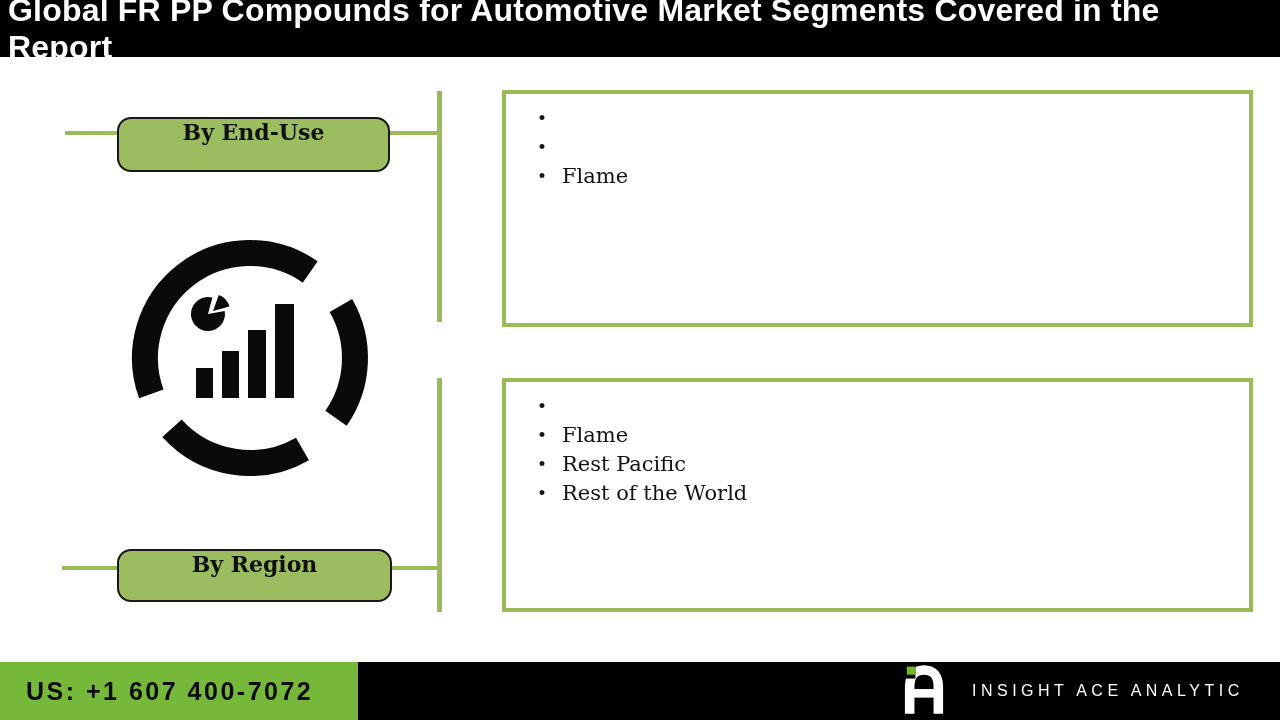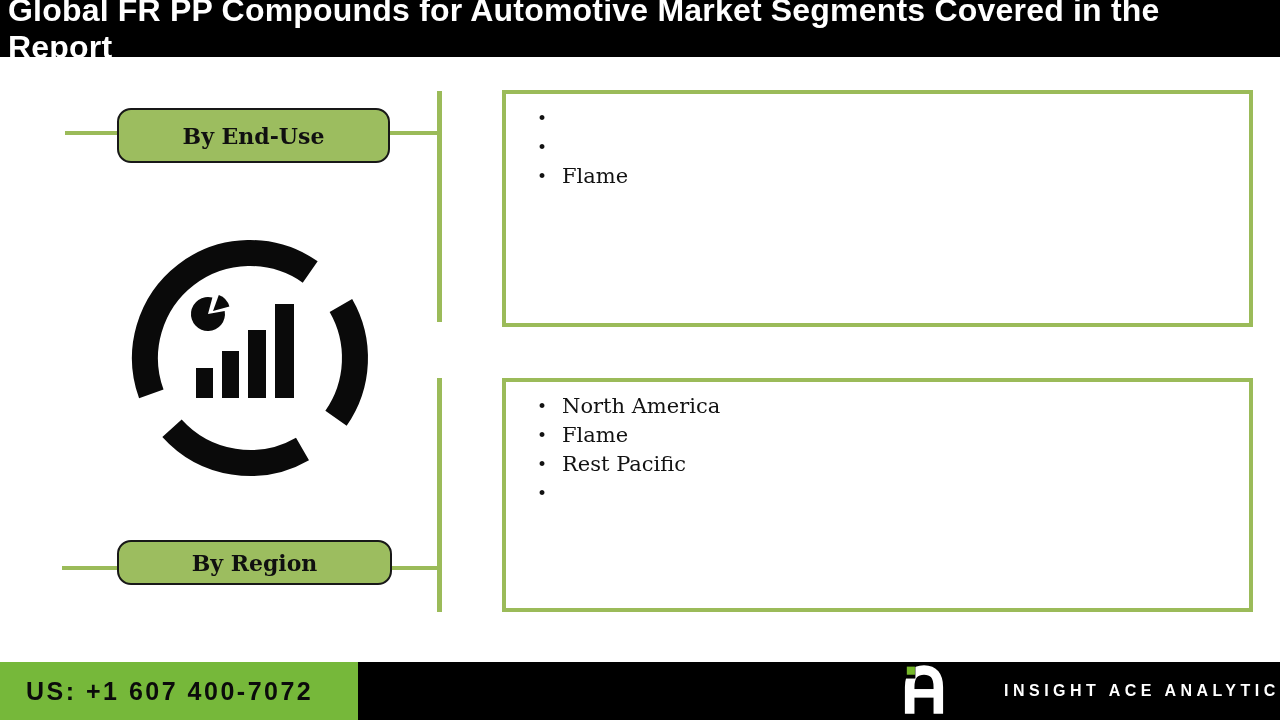--- a/index.html
+++ b/index.html
@@ -22,26 +22,26 @@
   .v-line{width:5px;}
   #h1a{left:65px;top:131px;width:52px;}
   #h1b{left:390px;top:131px;width:48px;}
   #v1{left:437px;top:91px;height:231px;}
   #h2a{left:62px;top:566px;width:55px;}
   #h2b{left:392px;top:566px;width:46px;}
   #v2{left:437px;top:378px;height:234px;}
   
   .seg-button{
     position:absolute;background:#9cbd5f;border:2px solid #181818;border-radius:14px;
-    display:flex;align-items:center;justify-content:center;box-sizing:border-box;
+    display:flex;align-items:flex-start;justify-content:center;box-sizing:border-box;
     font-family:"DejaVu Serif","Liberation Serif",serif;font-weight:bold;
-    font-size:22px;color:#101010;
+    font-size:22px;color:#101010;margin-top:9px;
   }
   #btn-end-use{left:117px;top:108px;width:273px;height:55px;}
-  #btn-region{left:117px;top:540px;width:275px;height:45px;}
+  #btn-region{left:117px;top:540px;width:275px;height:53px;}
   
   .list-box{
     position:absolute;background:#ffffff;border:4px solid #9bbb59;box-sizing:border-box;
   }
   #box-end-use{left:502px;top:90px;width:751px;height:237px;}
   #box-region{left:502px;top:378px;width:751px;height:234px;}
   .list-box ul{
     list-style:none;margin:0;padding:10px 10px 0 16px;
   }
   .list-box li{
@@ -62,22 +62,22 @@
   .footer-green .phone{
     padding-left:26px;font-size:25px;font-weight:bold;color:#0b0b0b;
     letter-spacing:2.5px;font-family:"Liberation Sans",sans-serif;
   }
   .footer-black{
     position:absolute;left:358px;top:662px;width:922px;height:58px;background:#000000;
   }
   .brand-logo{position:absolute;left:903px;top:665px;width:42px;height:50px;}
   .brand-text{
     position:absolute;left:972px;top:662px;height:58px;display:flex;align-items:center;
-    color:#ffffff;font-size:16px;font-weight:bold;letter-spacing:4.5px;
-    font-family:"Liberation Sans",sans-serif;white-space:nowrap;margin-left:32px;
+    color:#ffffff;font-size:16px;font-weight:normal;letter-spacing:4.5px;
+    font-family:"Liberation Sans",sans-serif;white-space:nowrap;
   }
 </style>
 </head>
 <body>
 
 <header class="title-bar">
   <h1>Global FR PP Compounds for Automotive Market Segments Covered in the Report</h1>
 </header>
 
 <div class="line h-line" id="h1a"></div>
@@ -106,32 +106,32 @@
       <span class="bullet">•</span>
       <span>Flame</span>
     </li>
   </ul>
 </div>
 
 <div class="list-box" id="box-region">
   <ul>
     <li>
       <span class="bullet">•</span>
-      <span>North America</span>
     </li>
     <li>
       <span class="bullet">•</span>
       <span>Flame</span>
     </li>
     <li>
       <span class="bullet">•</span>
       <span>Rest Pacific</span>
     </li>
     <li>
       <span class="bullet">•</span>
+      <span>Rest of the World</span>
     </li>
   </ul>
 </div>
 
 <svg class="center-icon" viewBox="0 0 260 260" aria-hidden="true">
 
   <g stroke="#0a0a0a" stroke-width="26" fill="none">
     <path d="M 31.3,165.9 A 105,105 0 0 1 190.2,44.0"></path>
     <path d="M 220.9,77.5 A 105,105 0 0 1 216.0,190.2"></path>
     <path d="M 182.5,220.9 A 105,105 0 0 1 52.0,200.2"></path>

